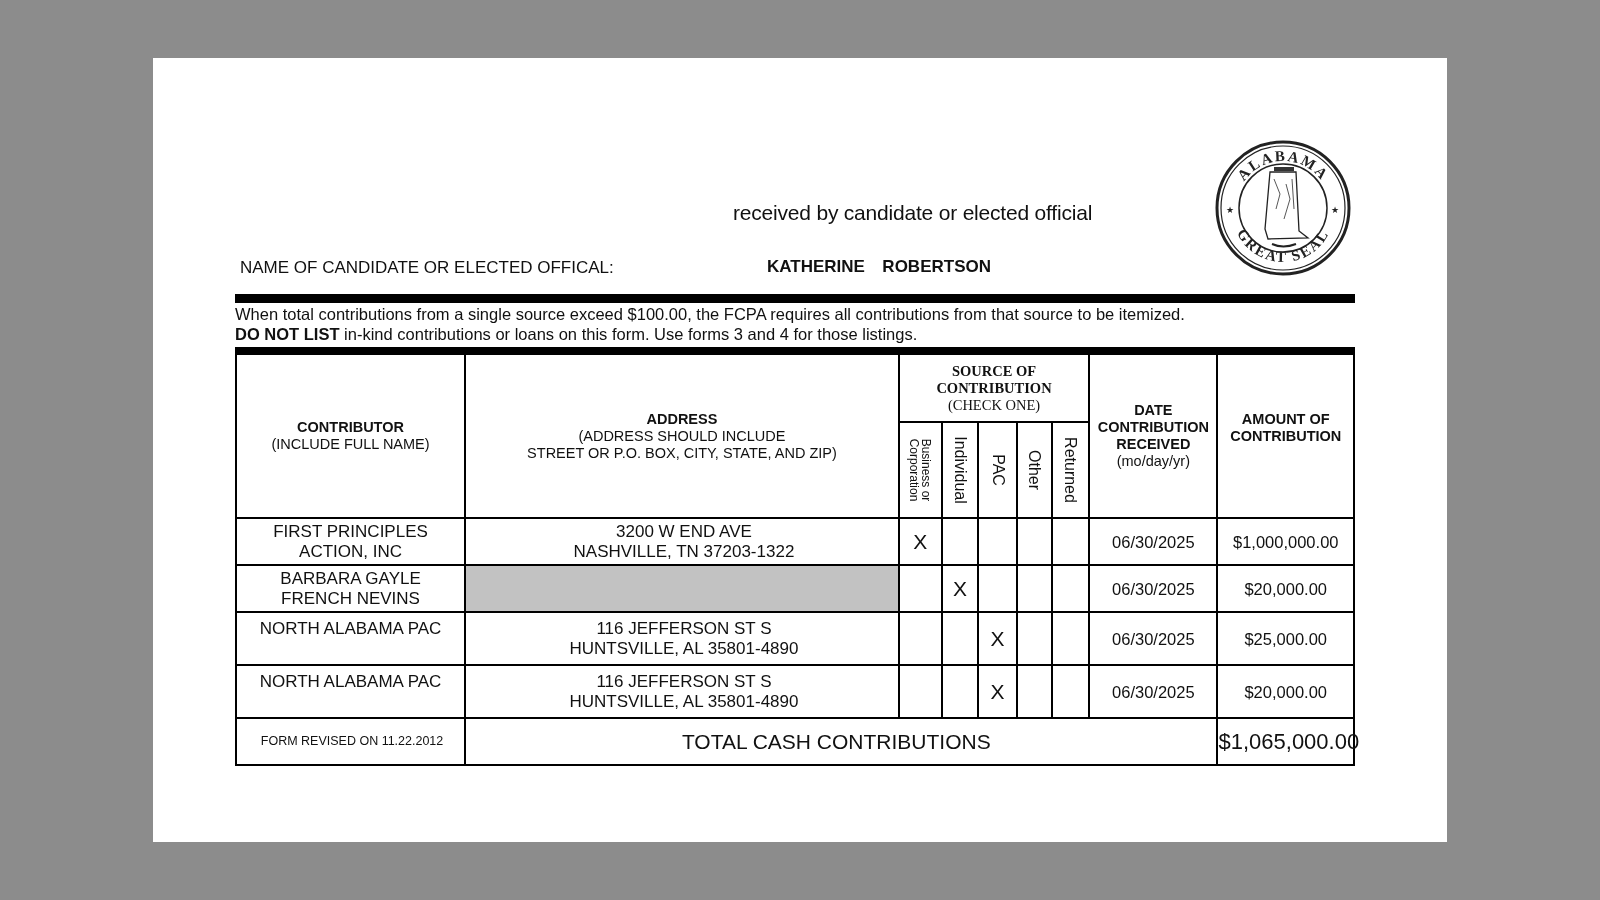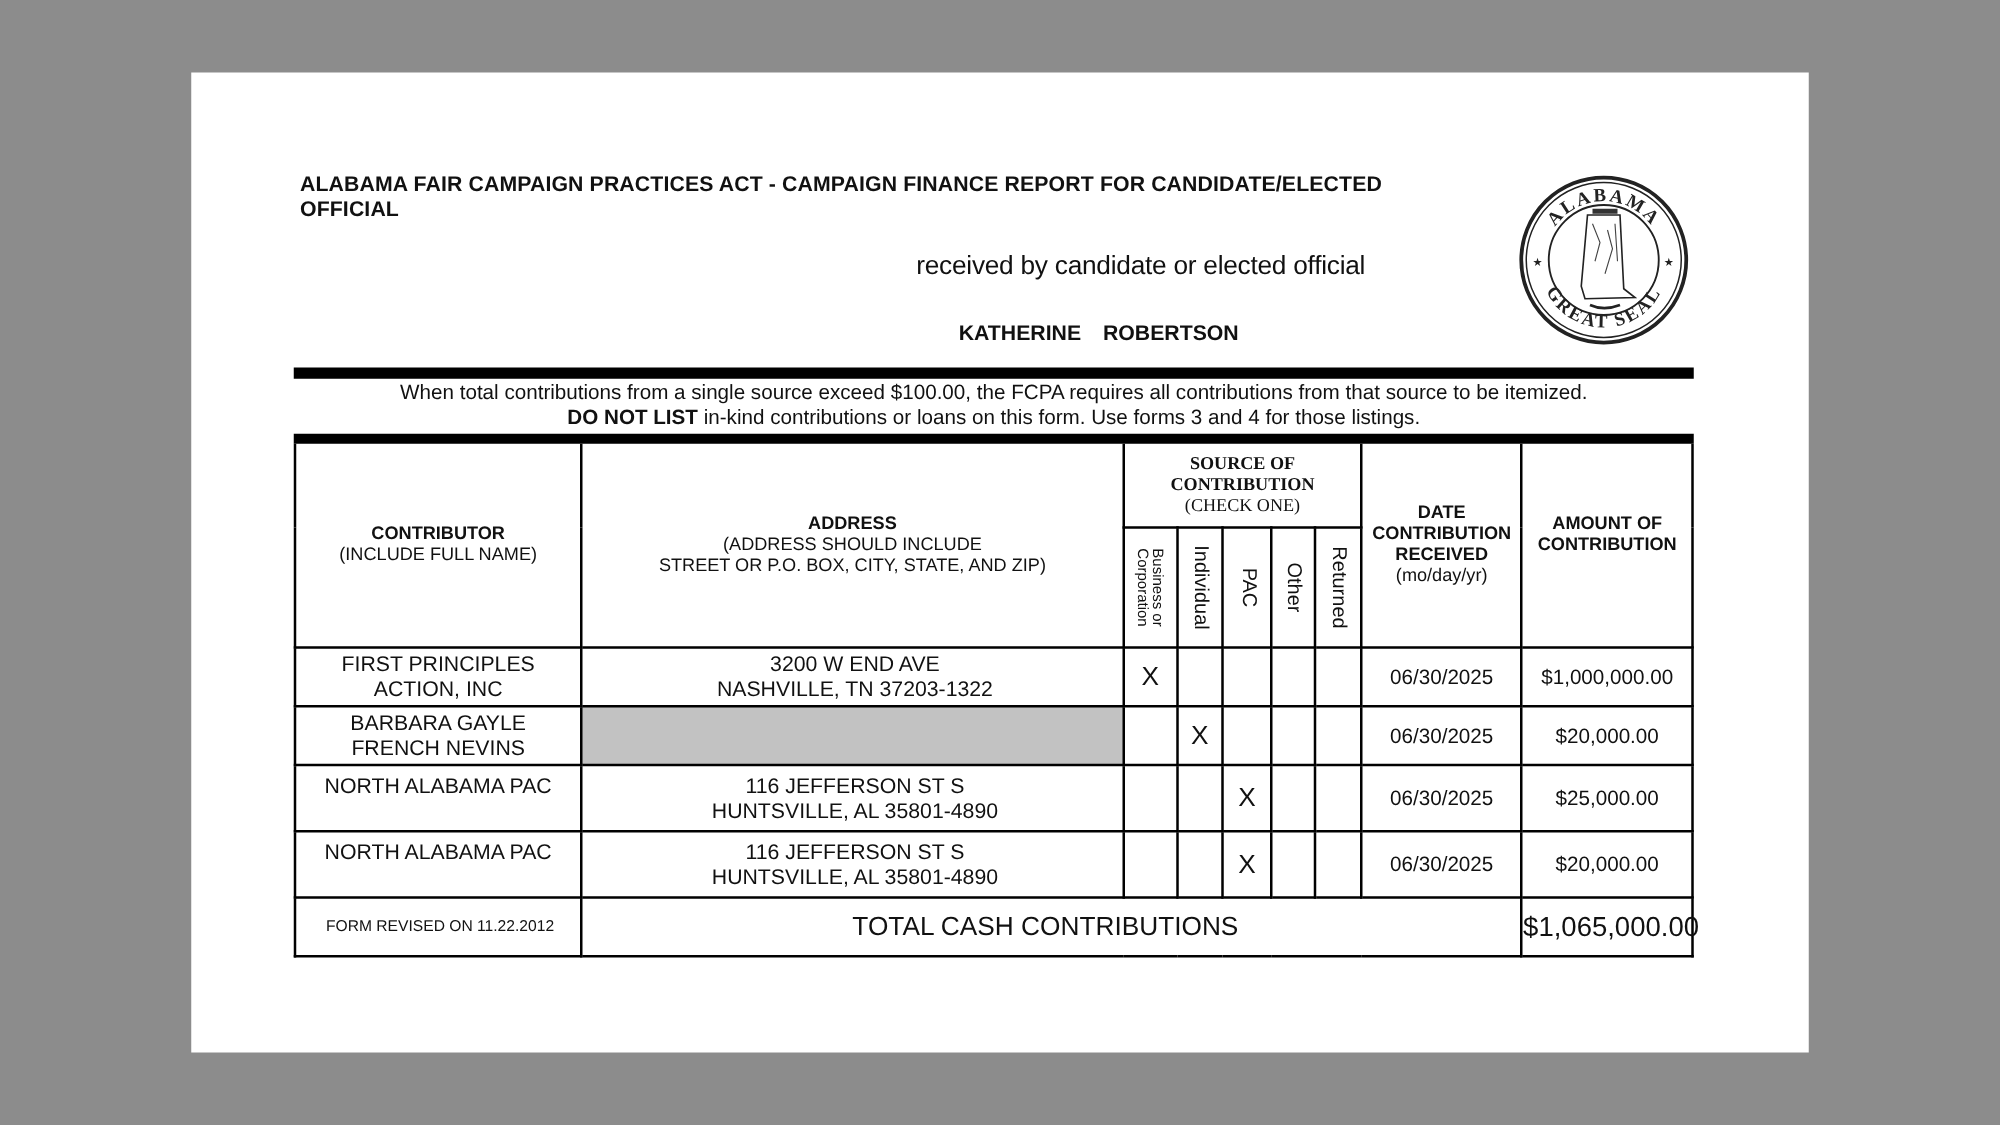--- a/index.html
+++ b/index.html
@@ -43,21 +43,21 @@
     word-spacing: 4px;
   }
   .seal {
     left: 1061px; top: 81px; width: 138px; height: 138px;
   }
   .rule-top {
     left: 82px; top: 236px; width: 1120px; height: 9px; background: #000;
   }
   .notice {
     left: 82px; top: 246px; width: 1120px;
-    text-align: center; font-size: 16.5px; line-height: 20px;
+    text-align: left; font-size: 16.5px; line-height: 20px;
   }
   .notice b { font-weight: bold; }
   .rule-mid {
     left: 82px; top: 289px; width: 1120px; height: 8px; background: #000;
   }
   table.grid {
     position: absolute;
     left: 82px; top: 297px;
     width: 1120px;
     border-collapse: collapse;
@@ -104,22 +104,22 @@
     padding-right: 10px !important; border-right-width: 2.5px; margin-left: 24px;
   }
   td.total-val { font-size: 22px; border-radius: 11px; }
   td.nob-l { border-left: none; }
 </style>
 </head>
 <body>
 
 <div class="page">
 
-  <div class="abs act-title">ALABAMA FAIR CAMPAIGN PRACTICES ACT - CAMPAIGN FINANCE REPORT FOR CANDIDATE/ELECTED OFFICIAL</div>
   <div class="abs received">received by candidate or elected official</div>
+  <div class="abs name-label">NAME OF CANDIDATE OR ELECTED OFFICAL:</div>
   <div class="abs name-value" style="white-space:pre;text-align:right;">KATHERINE  ROBERTSON</div>
 
   <div class="abs seal">
     <svg width="138" height="138" viewBox="0 0 138 138">
       <defs>
         <path id="arcTop" d="M 22 69 A 47 47 0 0 1 116 69"></path>
         <path id="arcBot" d="M 18 72 A 51 51 0 0 0 120 72"></path>
       </defs>
       <circle cx="69" cy="69" r="66" fill="none" stroke="#222" stroke-width="3"></circle>
       <circle cx="69" cy="69" r="62" fill="none" stroke="#222" stroke-width="1.2"></circle>

